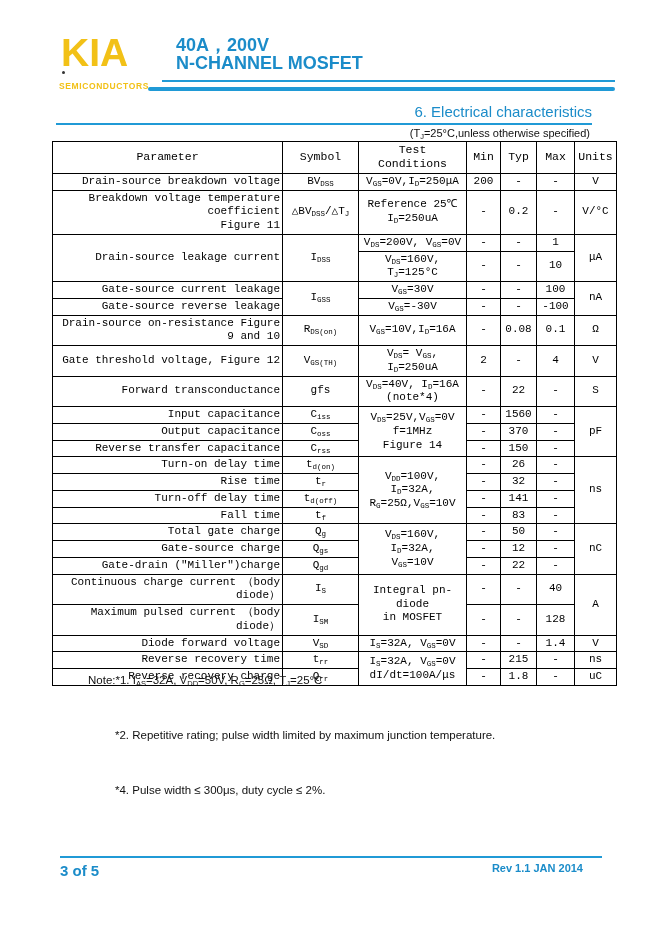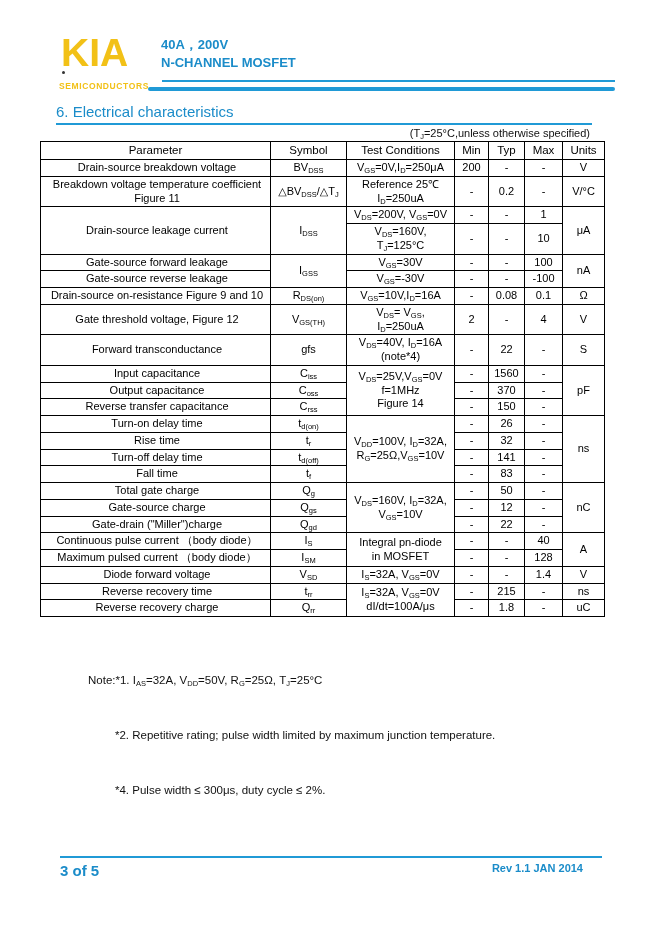--- a/index.html
+++ b/index.html
@@ -9,40 +9,40 @@
     position:relative; width:662px; height:936px; margin:0 auto;
     background:#ffffff; font-family:"Liberation Sans", sans-serif; color:#000;
     overflow:hidden;
   }
   
   .logo { position:absolute; left:61px; top:33px; font-size:39px; font-weight:bold;
           color:var(--yellow); letter-spacing:0px; line-height:1; }
   .logo-dot { position:absolute; left:62px; top:71px; width:3px; height:3px; background:#333; border-radius:50%; }
   .logo-sub { position:absolute; left:59px; top:81px; font-size:8.5px; font-weight:bold;
               color:var(--yellow); letter-spacing:0.6px; }
-  .rating { position:absolute; left:161px; top:36px; color:var(--accent);
-            font-weight:bold; font-size:13px; line-height:18px; }
+  .rating { position:absolute; left:176px; top:36px; color:var(--accent);
+            font-weight:bold; font-size:18px; line-height:18px; }
   .part-number { position:absolute; right:62px; top:40px; color:var(--accent);
                  font-size:28px; font-weight:normal; letter-spacing:0.5px; }
   .rule-thin  { position:absolute; left:162px; top:80px; width:453px; height:2px; background:var(--line); }
   .rule-thick { position:absolute; left:148px; top:87px; width:467px; height:4px; background:var(--line); border-radius:2px; }
   
   .section-title { position:absolute; left:56px; top:103px; width:536px;
                    color:var(--accent); font-size:15px; padding-bottom:3px;
-                   border-bottom:2px solid var(--line); }
+                   border-bottom:2px solid var(--line);text-align:right; }
   .cond-note { position:absolute; top:127px; right:72px; font-size:11px; color:#111; }
   
-  table.spec { position:absolute; left:40px; top:141px; width:564px;
-               border-collapse:collapse; font-size:11px; table-layout:fixed; }
+  table.spec { position:absolute; left:52px; top:141px; width:564px;
+               border-collapse:collapse; font-size:11px; table-layout:fixed;font-family:Liberation Mono, monospace; }
   table.spec th, table.spec td {
     border:1px solid #000; padding:1px 2px; text-align:center;
     vertical-align:middle; line-height:1.25; font-weight:normal;
   }
   table.spec th { height:18px; font-size:11.5px; }
-  table.spec td.left { text-align:center; padding-left:5px;margin-left:28px; }
+  table.spec td.left { text-align:right; padding-left:5px;margin-left:28px; }
   sub { font-size:7.5px; vertical-align:-2px; line-height:0; }
   
   .notes { position:absolute; left:88px; top:632px; font-size:11.5px; color:#111; width:520px; }
   .note-line { line-height:14px; margin-bottom:8.5px;margin-top:41px; }
   .note-line.indent { margin-left:27px; }
   
   .footer-line { position:absolute; left:60px; top:856px; width:542px; height:2px; background:var(--line); }
   .page-num { position:absolute; left:60px; top:862px; width:542px; text-align:left;
               color:var(--accent); font-weight:bold; font-size:15px; }
   .rev { position:absolute; right:79px; top:862px; color:var(--accent); font-weight:bold; font-size:11px;margin-left:48px; }
@@ -116,21 +116,21 @@
           <td>1</td>
           <td rowspan="2">μA</td>
         </tr>
         <tr>
           <td>V<sub>DS</sub>=160V,<br>T<sub>J</sub>=125°C</td>
           <td>-</td>
           <td>-</td>
           <td>10</td>
         </tr>
         <tr>
-          <td class="left">Gate-source forward leakage</td>
+          <td class="left">Gate-source current leakage</td>
           <td rowspan="2">I<sub>GSS</sub></td>
           <td>V<sub>GS</sub>=30V</td>
           <td>-</td>
           <td>-</td>
           <td>100</td>
           <td rowspan="2">nA</td>
         </tr>
         <tr>
           <td class="left">Gate-source reverse leakage</td>
           <td>V<sub>GS</sub>=-30V</td>
@@ -235,21 +235,21 @@
           <td>-</td>
         </tr>
         <tr>
           <td class="left">Gate-drain ("Miller")charge</td>
           <td>Q<sub>gd</sub></td>
           <td>-</td>
           <td>22</td>
           <td>-</td>
         </tr>
         <tr>
-          <td class="left">Continuous pulse current （body diode）</td>
+          <td class="left">Continuous charge current （body diode）</td>
           <td>I<sub>S</sub></td>
           <td rowspan="2">Integral pn-diode<br>in MOSFET</td>
           <td>-</td>
           <td>-</td>
           <td>40</td>
           <td rowspan="2">A</td>
         </tr>
         <tr>
           <td class="left">Maximum pulsed current （body diode）</td>
           <td>I<sub>SM</sub></td>

